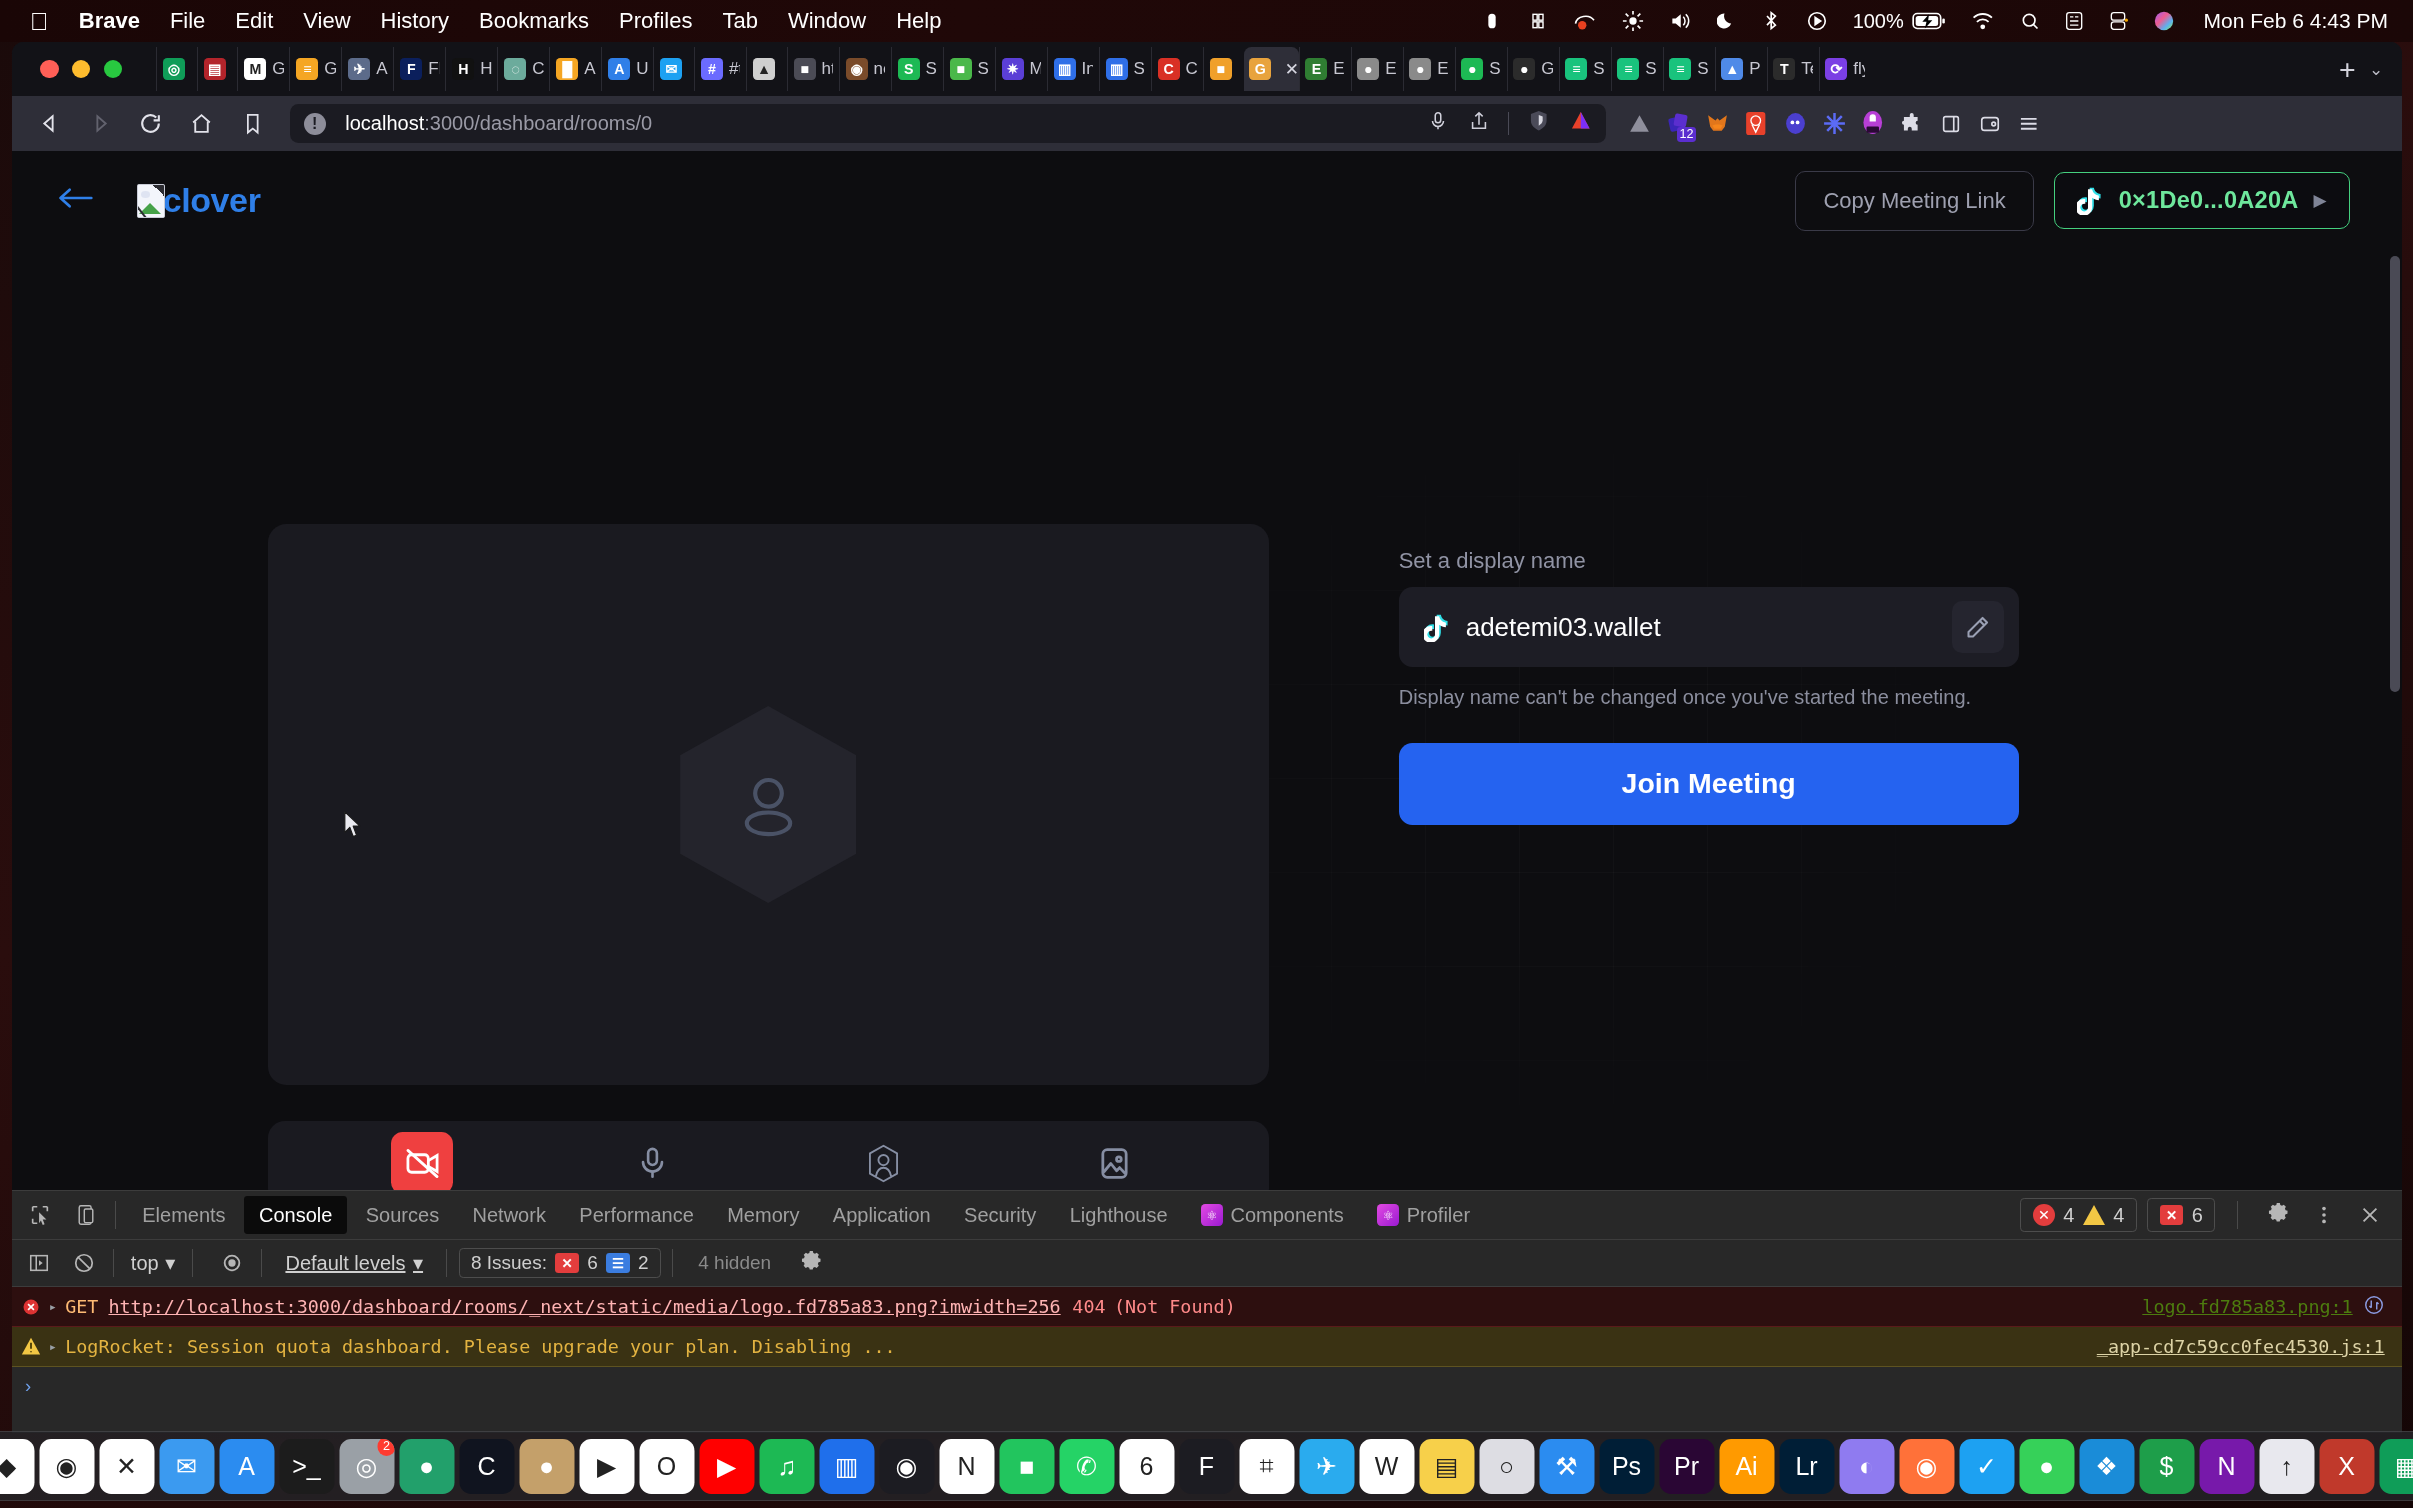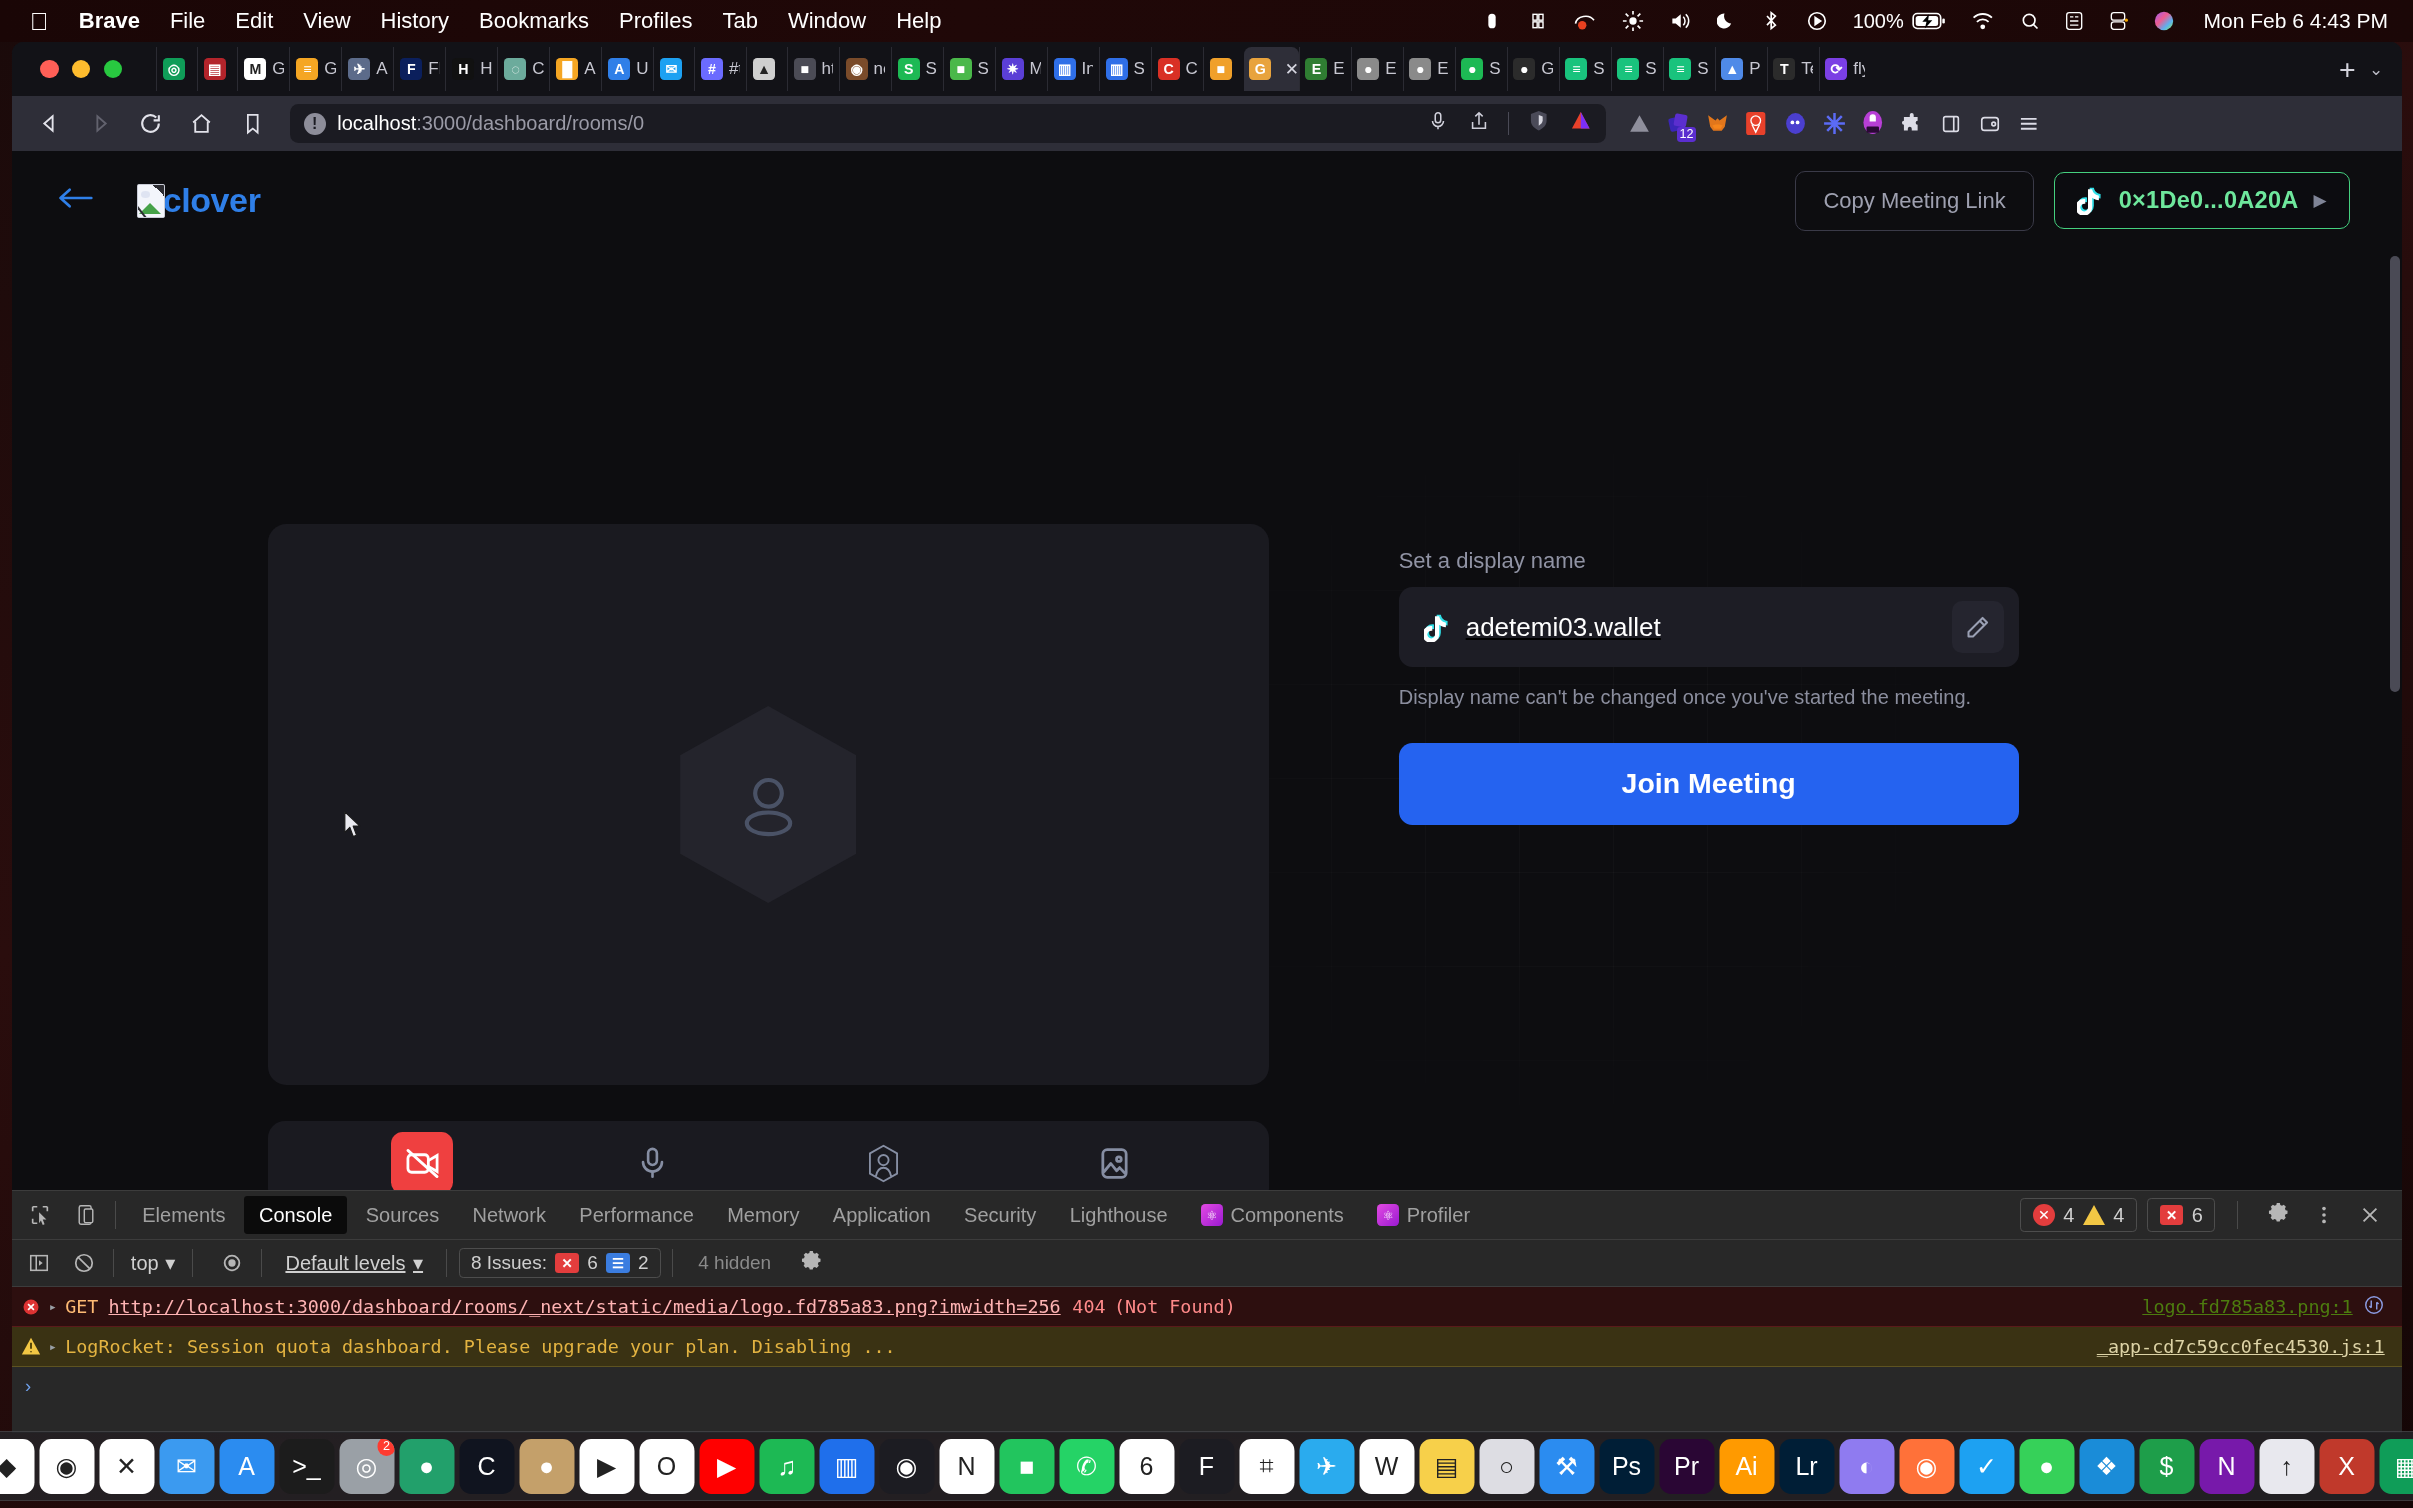--- a/index.html
+++ b/index.html
@@ -65,21 +65,21 @@
   .navbtn:first-child { margin-left: 18.4px; }
   .navbtn.dim { color: #62626e; }
   #omnibox {
     flex: 1; height: 39px; background: #1b1b22; border-radius: 8.4px;
     margin: 0 13.4px 0 18.4px; display: flex; align-items: center; padding: 0 13.4px;
     color: #fff; font-size: 20px; max-width: 1316px;
   }
   #omnibox .warn { width: 22px; height: 22px; border-radius: 50%; background: #8d8d99;
        color: #1b1b22; font-size: 16px; font-weight: bold; display:flex;
        align-items:center; justify-content:center; margin-right: 11.7px; flex:0 0 22px;}
-  .url-host { color: #fff; }
+  .url-host { color: #fff; margin-left: 8px; }
   .url-path { color: #9a9aa6; }
   .omni-icons { margin-left: auto; display: flex; align-items: center; gap: 18.4px; color:#cfcfda; }
   #ext-row { display: flex; align-items: center; gap: 0; margin-right: 8.4px; }
   .ext { width: 39px; height: 39px; display:flex; align-items:center; justify-content:center;
          position: relative; color:#dcdce6; }
   .ext .badge { position: absolute; right: 1.7px; bottom: 0.8px; background:#5b2ecf;
       color:#fff; font-size: 12.6px; border-radius: 3.4px; padding: 0 2.5px; line-height: 15px;}
 
   
   #viewport { position: relative; height: 1039px; background: #0e0e11; overflow: hidden; }
@@ -152,21 +152,21 @@
              align-items:center; justify-content:center; color:#868ea3; }
   .ctrlbtn.danger { background: #ef4040; color: #fff; }
 
   
   #rightpanel { position: absolute; left: 1387px; top: 360px; width: 620px; z-index: 3; }
   #h1 { color: #4a5cf7; font-size: 52px; font-weight: bold; letter-spacing: -0.4px; line-height:1.06;}
   #sub { color: #9093a4; font-size: 22px; line-height: 1.42; margin-top: 20px; width: 570px;}
   #namelabel { color: #9093a4; font-size: 22px; margin-top: 37px; }
   #namefield {
     margin-top: 13.4px; height: 80px; background: #1d1d25; border-radius: 13.4px;
-    display: flex; align-items: center; padding: 0 15px 0 25px; text-decoration: underline;
+    display: flex; align-items: center; padding: 0 15px 0 25px;
   }
   #namefield .val { color: #fff; font-size: 26px; margin-left: 15px; }
   #editbtn { margin-left: auto; width: 52px; height: 52px; border-radius: 10px;
              background: #25252f; display:flex; align-items:center; justify-content:center;
              color:#9aa0b4; }
   #namehint { color: #8b8e9e; font-size: 20px; margin-top: 18.4px; }
   #joinbtn {
     margin-top: 34px; height: 82px; width: 620px; border-radius: 13.4px;
     background: #2563f0; color: #fff; font-size: 28.5px; font-weight: bold;
     display:flex; align-items:center; justify-content:center; border: none;

